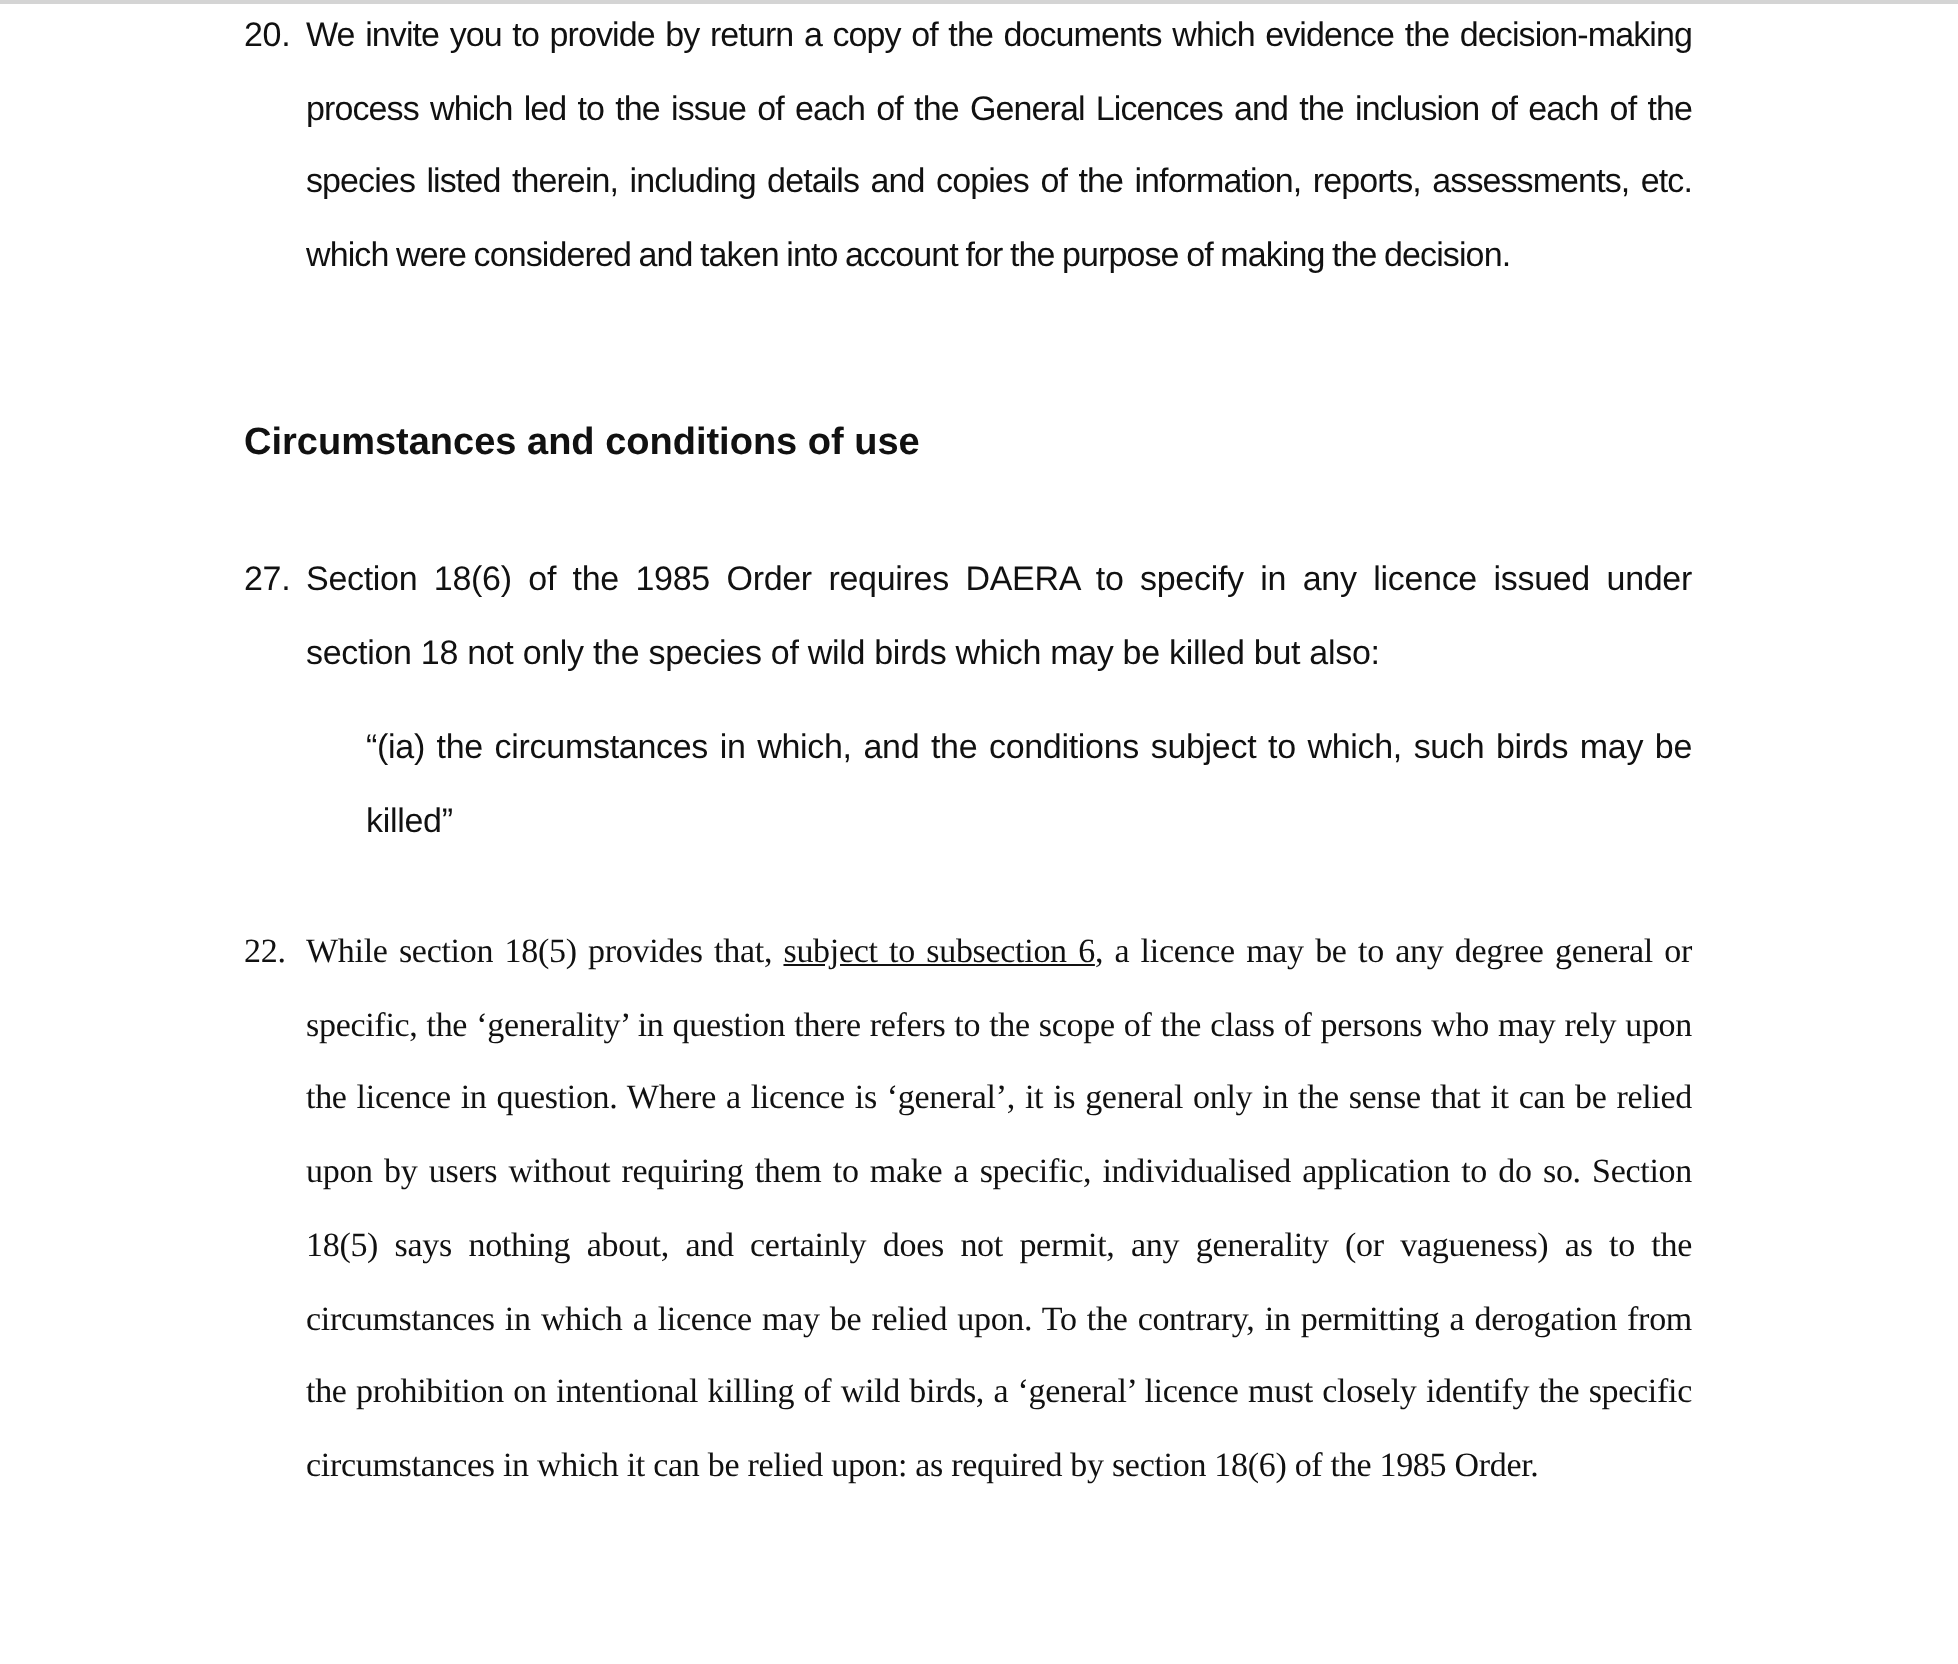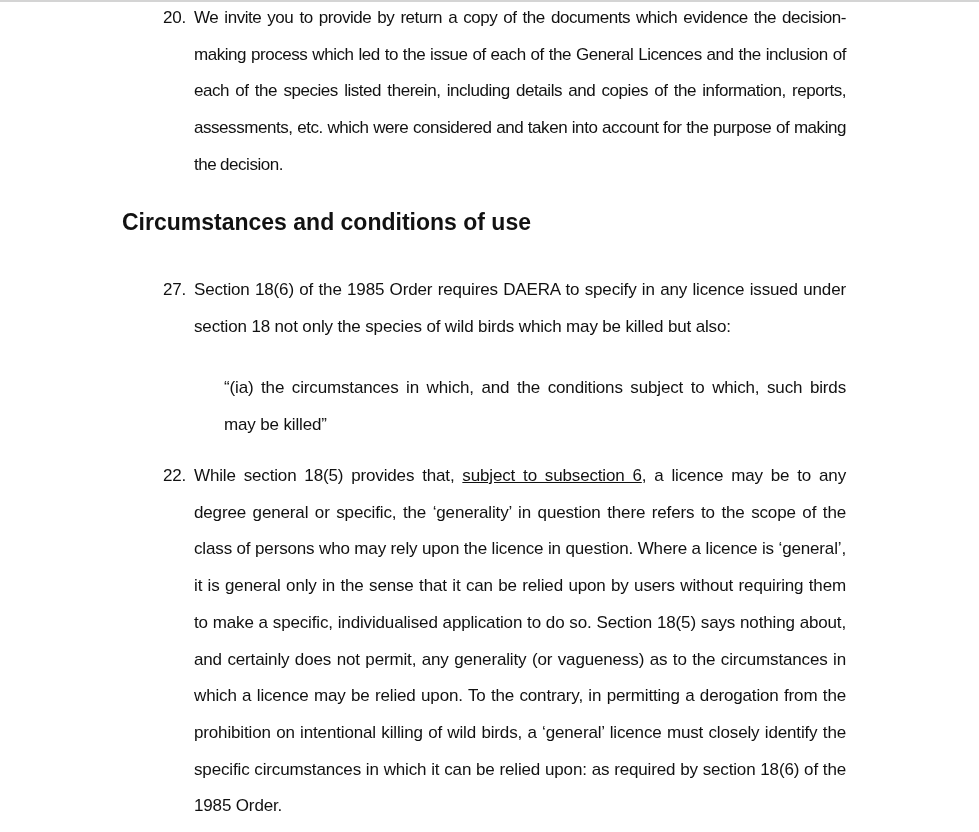--- a/index.html
+++ b/index.html
@@ -8,29 +8,29 @@
     position: relative;
     font-family: "Liberation Sans", sans-serif;
     color: #111111;
   }
   .top-rule { position: absolute; left: 0; top: 0; width: 979px; height: 2px; background: #d4d4d4; }
   .page { position: absolute; left: 122px; top: 0; width: 724px; }
   .para { position: relative; font-size: 17px; line-height: 36.7px; text-align: justify; margin: 0; }
   .num-para { padding-left: 31px; }
   .num { position: absolute; left: 0; top: 0; }
   .para .body { display: block; }
-  .heading { font-weight: bold; font-size: 23px; line-height: 22px; margin: 0; }
+  .heading { font-weight: bold; font-size: 19px; line-height: 22px; margin: 0; }
   .quote { padding-left: 61px; font-size: 17px; line-height: 36.7px; text-align: justify; margin: 0; }
   .u { text-decoration: underline; }
   #p20 { position: absolute; top: 0px; left: 0; right: 0; }
   #h1 { position: absolute; top: 211px; left: 0; }
   #p21 { position: absolute; top: 272px; left: 0; right: 0; }
-  #q1 { position: absolute; top: 370px; left: 0; right: 0; }
-  #p22 { position: absolute; top: 458px; left: 0; right: 0; }
-  .para, .quote { letter-spacing: -0.15px; margin-left: 41px; }
+  #q1 { position: absolute; top: 356px; left: 0; right: 0; }
+  #p22 { position: absolute; top: 458px; left: 0; right: 0; font-family: Liberation Serif, serif; }
+  .para, .quote { letter-spacing: -0.15px; }
   .narrow { letter-spacing: -0.45px; word-spacing: -0.5px; }
 </style>
 </head>
 <body>
 
 <div class="top-rule"></div>
 
 <div class="page">
 
   <div id="p20" class="para num-para">

